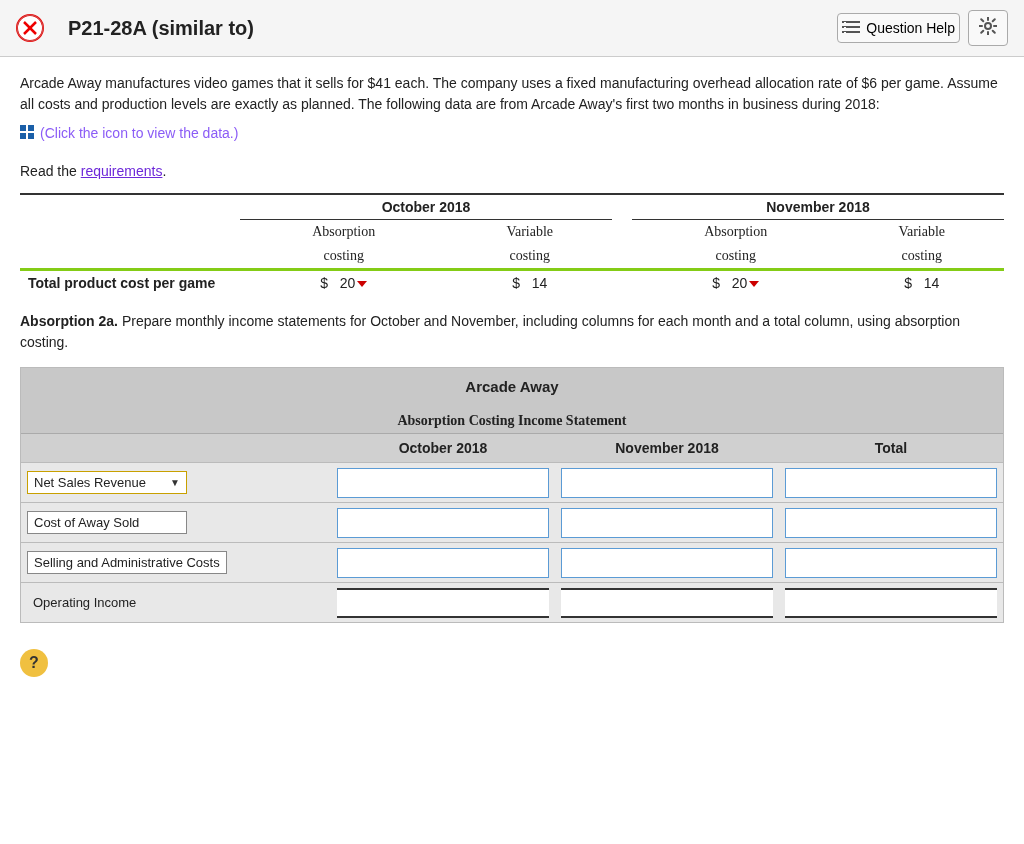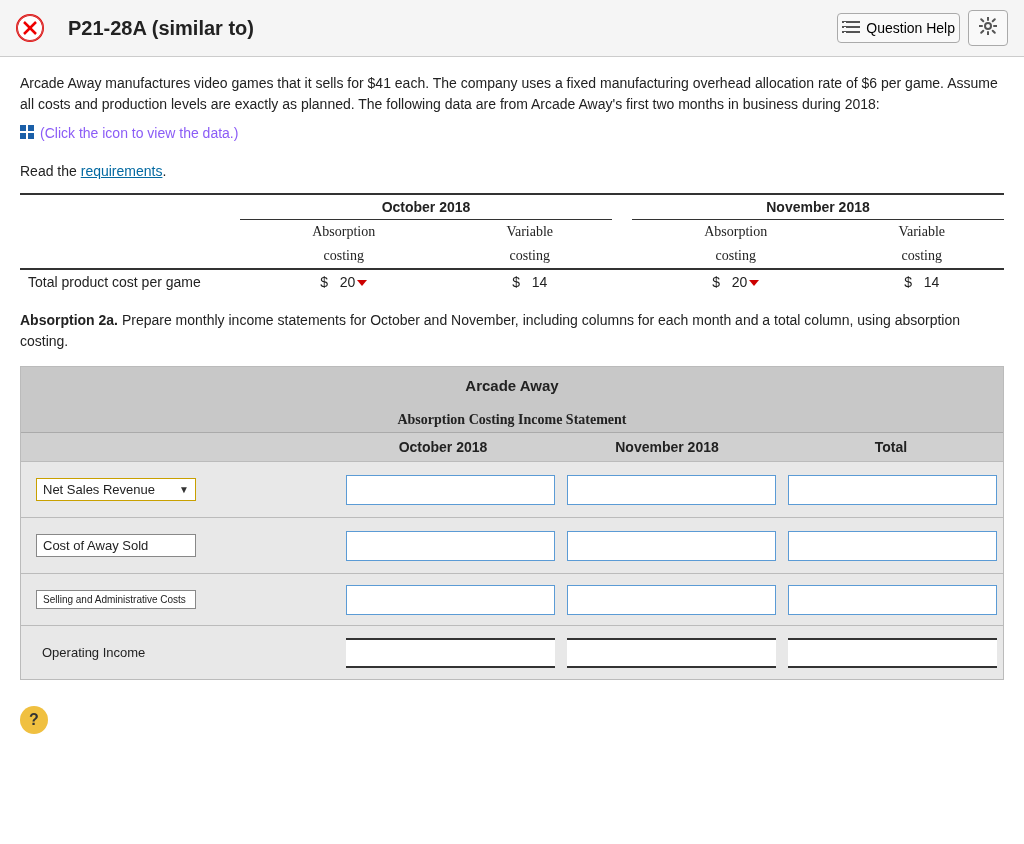--- a/index.html
+++ b/index.html
@@ -82,21 +82,21 @@
       gap: 4px;
       font-size: 14px;
       margin-bottom: 12px;
     }
 
     .read-line {
       font-size: 14px;
       margin-bottom: 14px;
     }
     .read-line a {
-      color: #0369a1;
+      color: #6d28d9;
       margin-top: 26px;
     }
 
     
     .separator {
       border: none;
       border-top: 2px solid #333;
       margin-bottom: 0;
     }
 
@@ -108,34 +108,35 @@
       width: 100%;
       border-collapse: collapse;
       font-size: 14px;
     }
     table.data-table th, table.data-table td {
       padding: 4px 8px;
       text-align: center;
     }
     table.data-table td.row-label {
       text-align: left;
+      font-weight: bold;
     }
     .month-header {
       font-weight: bold;
       border-bottom: 1px solid #333;
     }
     .sub-header {
       font-weight: normal;
       font-family: Liberation Serif, serif;
     }
     .top-border td {
       border-top: 2px solid #333;
     }
     .bottom-border td {
-      border-bottom: 1px solid #84cc16;
+      border-bottom: 3px solid #84cc16;
     }
 
     
     .requirement-text {
       font-size: 14px;
       line-height: 1.5;
       margin-bottom: 14px;
     }
     .requirement-text strong {
       font-weight: bold;
@@ -189,22 +190,21 @@
       align-items: stretch;
       background: #e8e8e8;
       border-top: 1px solid #bbb;
       min-height: 40px;
     }
     .income-row-label {
       width: 310px;
       flex-shrink: 0;
       display: flex;
       align-items: center;
-      padding: 16px 6px;
-      margin-left: 9px;
+      padding: 0 6px;
     }
     .label-box {
       border: 1px solid #c8a000;
       background: #fff;
       padding: 3px 6px;
       display: flex;
       align-items: center;
       gap: 4px;
       min-width: 160px;
       font-size: 13px;
@@ -453,21 +453,21 @@
         </div>
         <div class="income-cell">
           <input class="input-field" type="text" value="" style="">
         </div>
       </div>
     </div>
 
 
     <div class="income-row">
       <div class="income-row-label">
-        <div class="label-box-plain" style="border:1px solid #888; background:#fff; padding:3px 6px; font-size:10px; display:flex; align-items:center;">
+        <div class="label-box-plain" style="border:1px solid #888; background:#fff; padding:3px 6px; font-size:13px; display:flex; align-items:center;">
           <span>Selling and Administrative Costs</span>
         </div>
       </div>
       <div class="income-cells">
         <div class="income-cell">
           <input class="input-field" type="text" value="" style="">
         </div>
         <div class="income-cell">
           <input class="input-field" type="text" value="" style="">
         </div>

